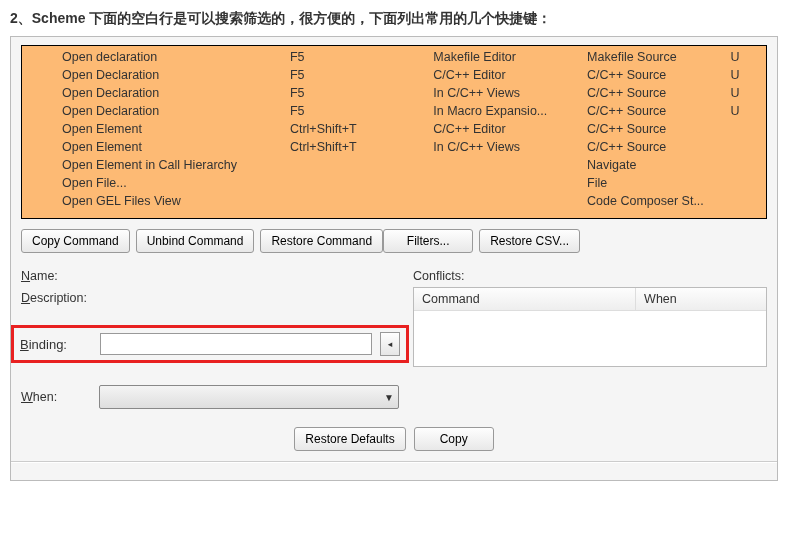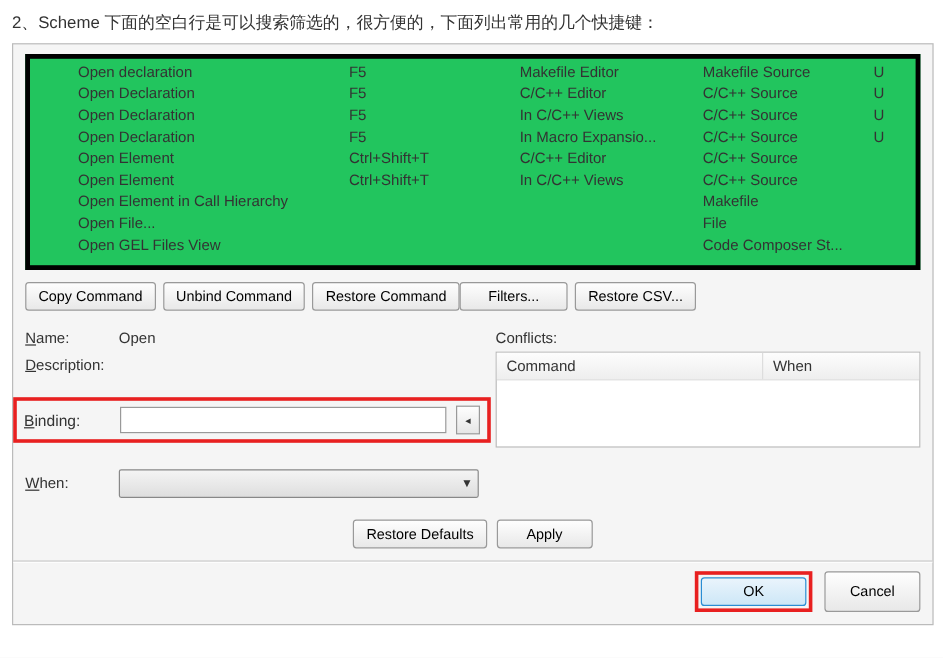--- a/index.html
+++ b/index.html
@@ -6,30 +6,31 @@
       margin: 0;
       padding: 10px;
       font-family: "Microsoft YaHei", Tahoma, sans-serif;
       font-size: 13px;
       background: #fff;
       color: #333;
     }
     .intro-text {
       margin-bottom: 8px;
       font-size: 14px;
+      font-weight: bold;
     }
     .dialog-panel {
       border: 1px solid #bbb;
       background: #f5f5f5;
       padding: 8px 10px 10px 10px;
       width: 746px;
     }
     .table-wrap {
-      background: #22c55e;
-      border: 4px solid #000000;
+      background: #fdba74;
+      border: 1px solid #000000;
       height: 170px;
       overflow-y: scroll;
       padding: 2px 0 0 0;
     }
     table.key-table {
       width: 100%;
       border-collapse: collapse;
       font-size: 12.5px;
     }
     table.key-table td {
@@ -221,21 +222,21 @@
             <td class="col-cmd">Open Element</td>
             <td class="col-bind">Ctrl+Shift+T</td>
             <td class="col-when">In C/C++ Views</td>
             <td class="col-cat">C/C++ Source</td>
             <td class="col-user"></td>
           </tr>
           <tr>
             <td class="col-cmd">Open Element in Call Hierarchy</td>
             <td class="col-bind"></td>
             <td class="col-when"></td>
-            <td class="col-cat">Makefile</td>
+            <td class="col-cat">Navigate</td>
             <td class="col-user"></td>
           </tr>
           <tr>
             <td class="col-cmd">Open File...</td>
             <td class="col-bind"></td>
             <td class="col-when"></td>
             <td class="col-cat">File</td>
             <td class="col-user"></td>
           </tr>
           <tr>
@@ -258,21 +259,20 @@
     <div class="btn-group-right">
       <button class="winbtn">Filters...</button>
       <button class="winbtn">Restore CSV...</button>
     </div>
   </div>
 
   <div class="form-area">
     <div class="form-left">
       <div class="form-row">
         <div class="form-label"><span class="underline-n">N</span>ame:</div>
-        <div class="form-value">Open</div>
       </div>
       <div class="form-row" style="margin-bottom:20px;">
         <div class="form-label"><span class="underline-n">D</span>escription:</div>
         <div class="form-value"></div>
       </div>
 
       <div class="binding-highlight">
         <div class="form-label" style="width:72px;"><span class="underline-n">B</span>inding:</div>
         <input class="text-input" style="width: 240px;">
         <div class="dropdown-arrow">◂</div>
@@ -290,25 +290,19 @@
         <div class="conflicts-header">
           <div class="ch-cmd">Command</div>
           <div class="ch-when">When</div>
         </div>
       </div>
     </div>
   </div>
 
   <div class="restore-row">
     <button class="winbtn" style="min-width:110px;">Restore Defaults</button>
-    <button class="winbtn" style="min-width:80px;">Apply</button>
+    <button class="winbtn" style="min-width:80px;">Copy</button>
   </div>
 
   <div class="separator"></div>
 
-  <div class="ok-cancel-row">
-    <span class="ok-highlight">
-      <button class="ok-btn">OK</button>
-    </span>
-    <button class="winbtn" style="min-width:80px;">Cancel</button>
-  </div>
 
 </div>
 
 </body></html>

